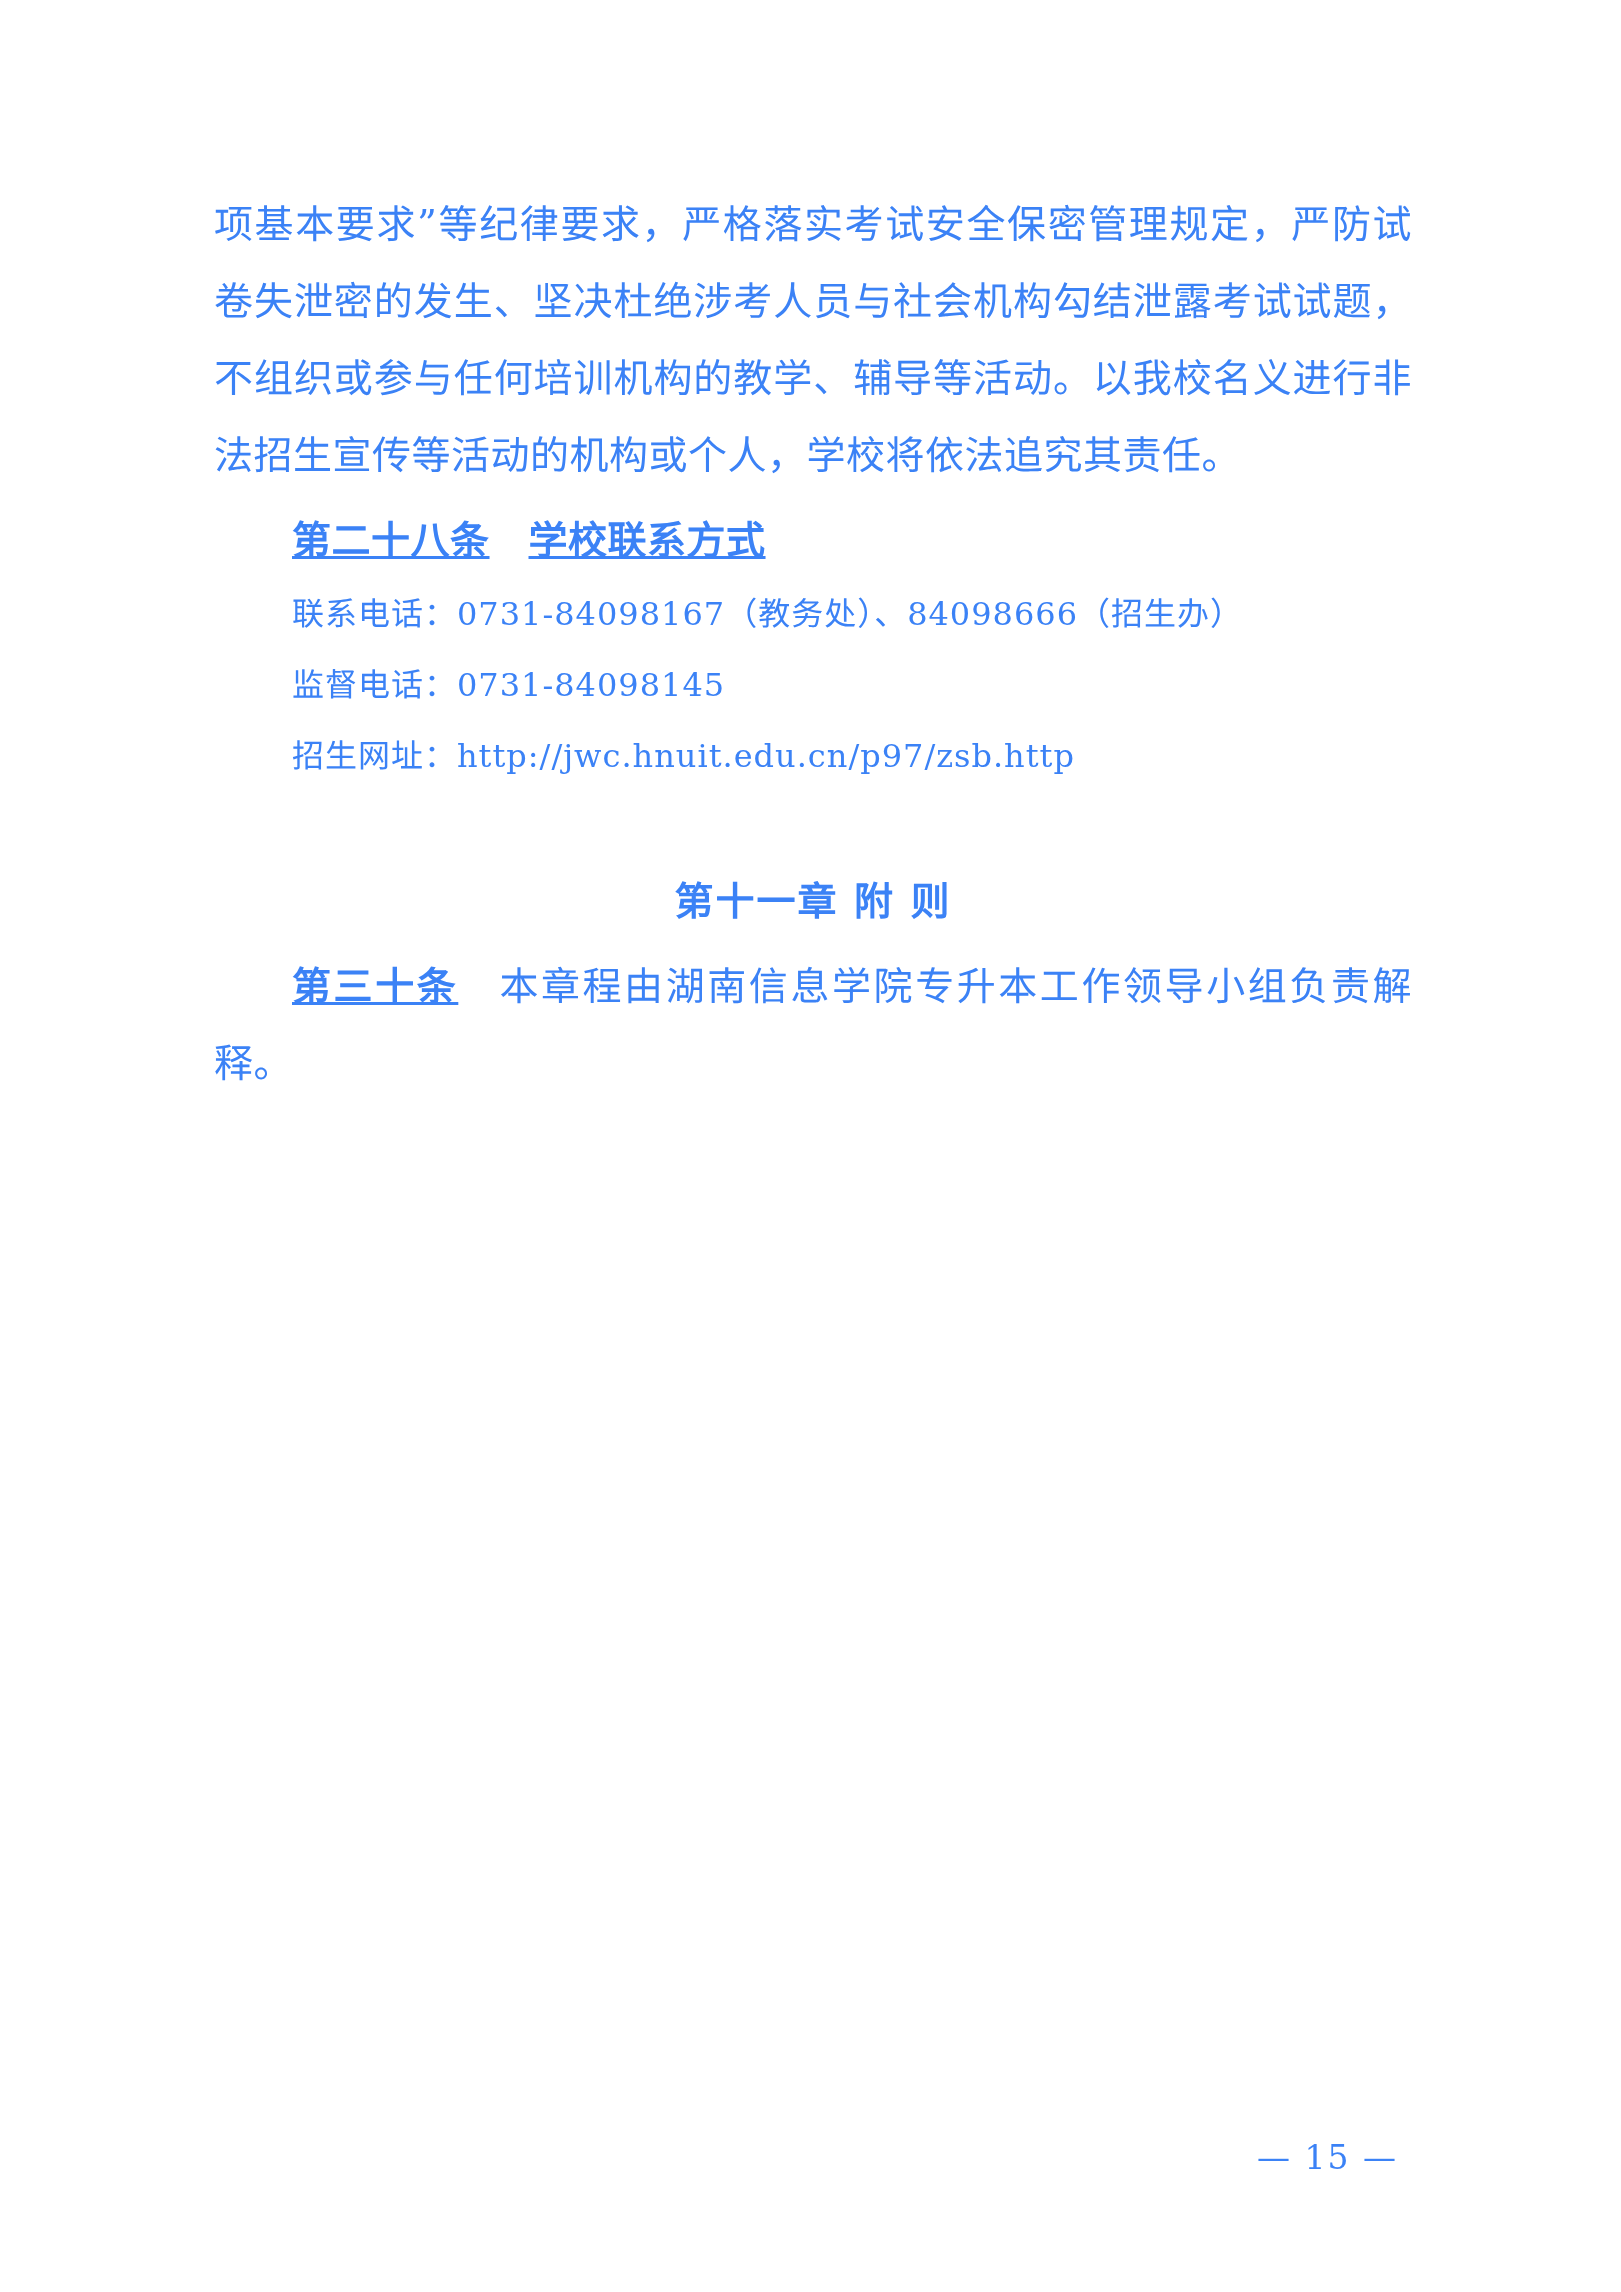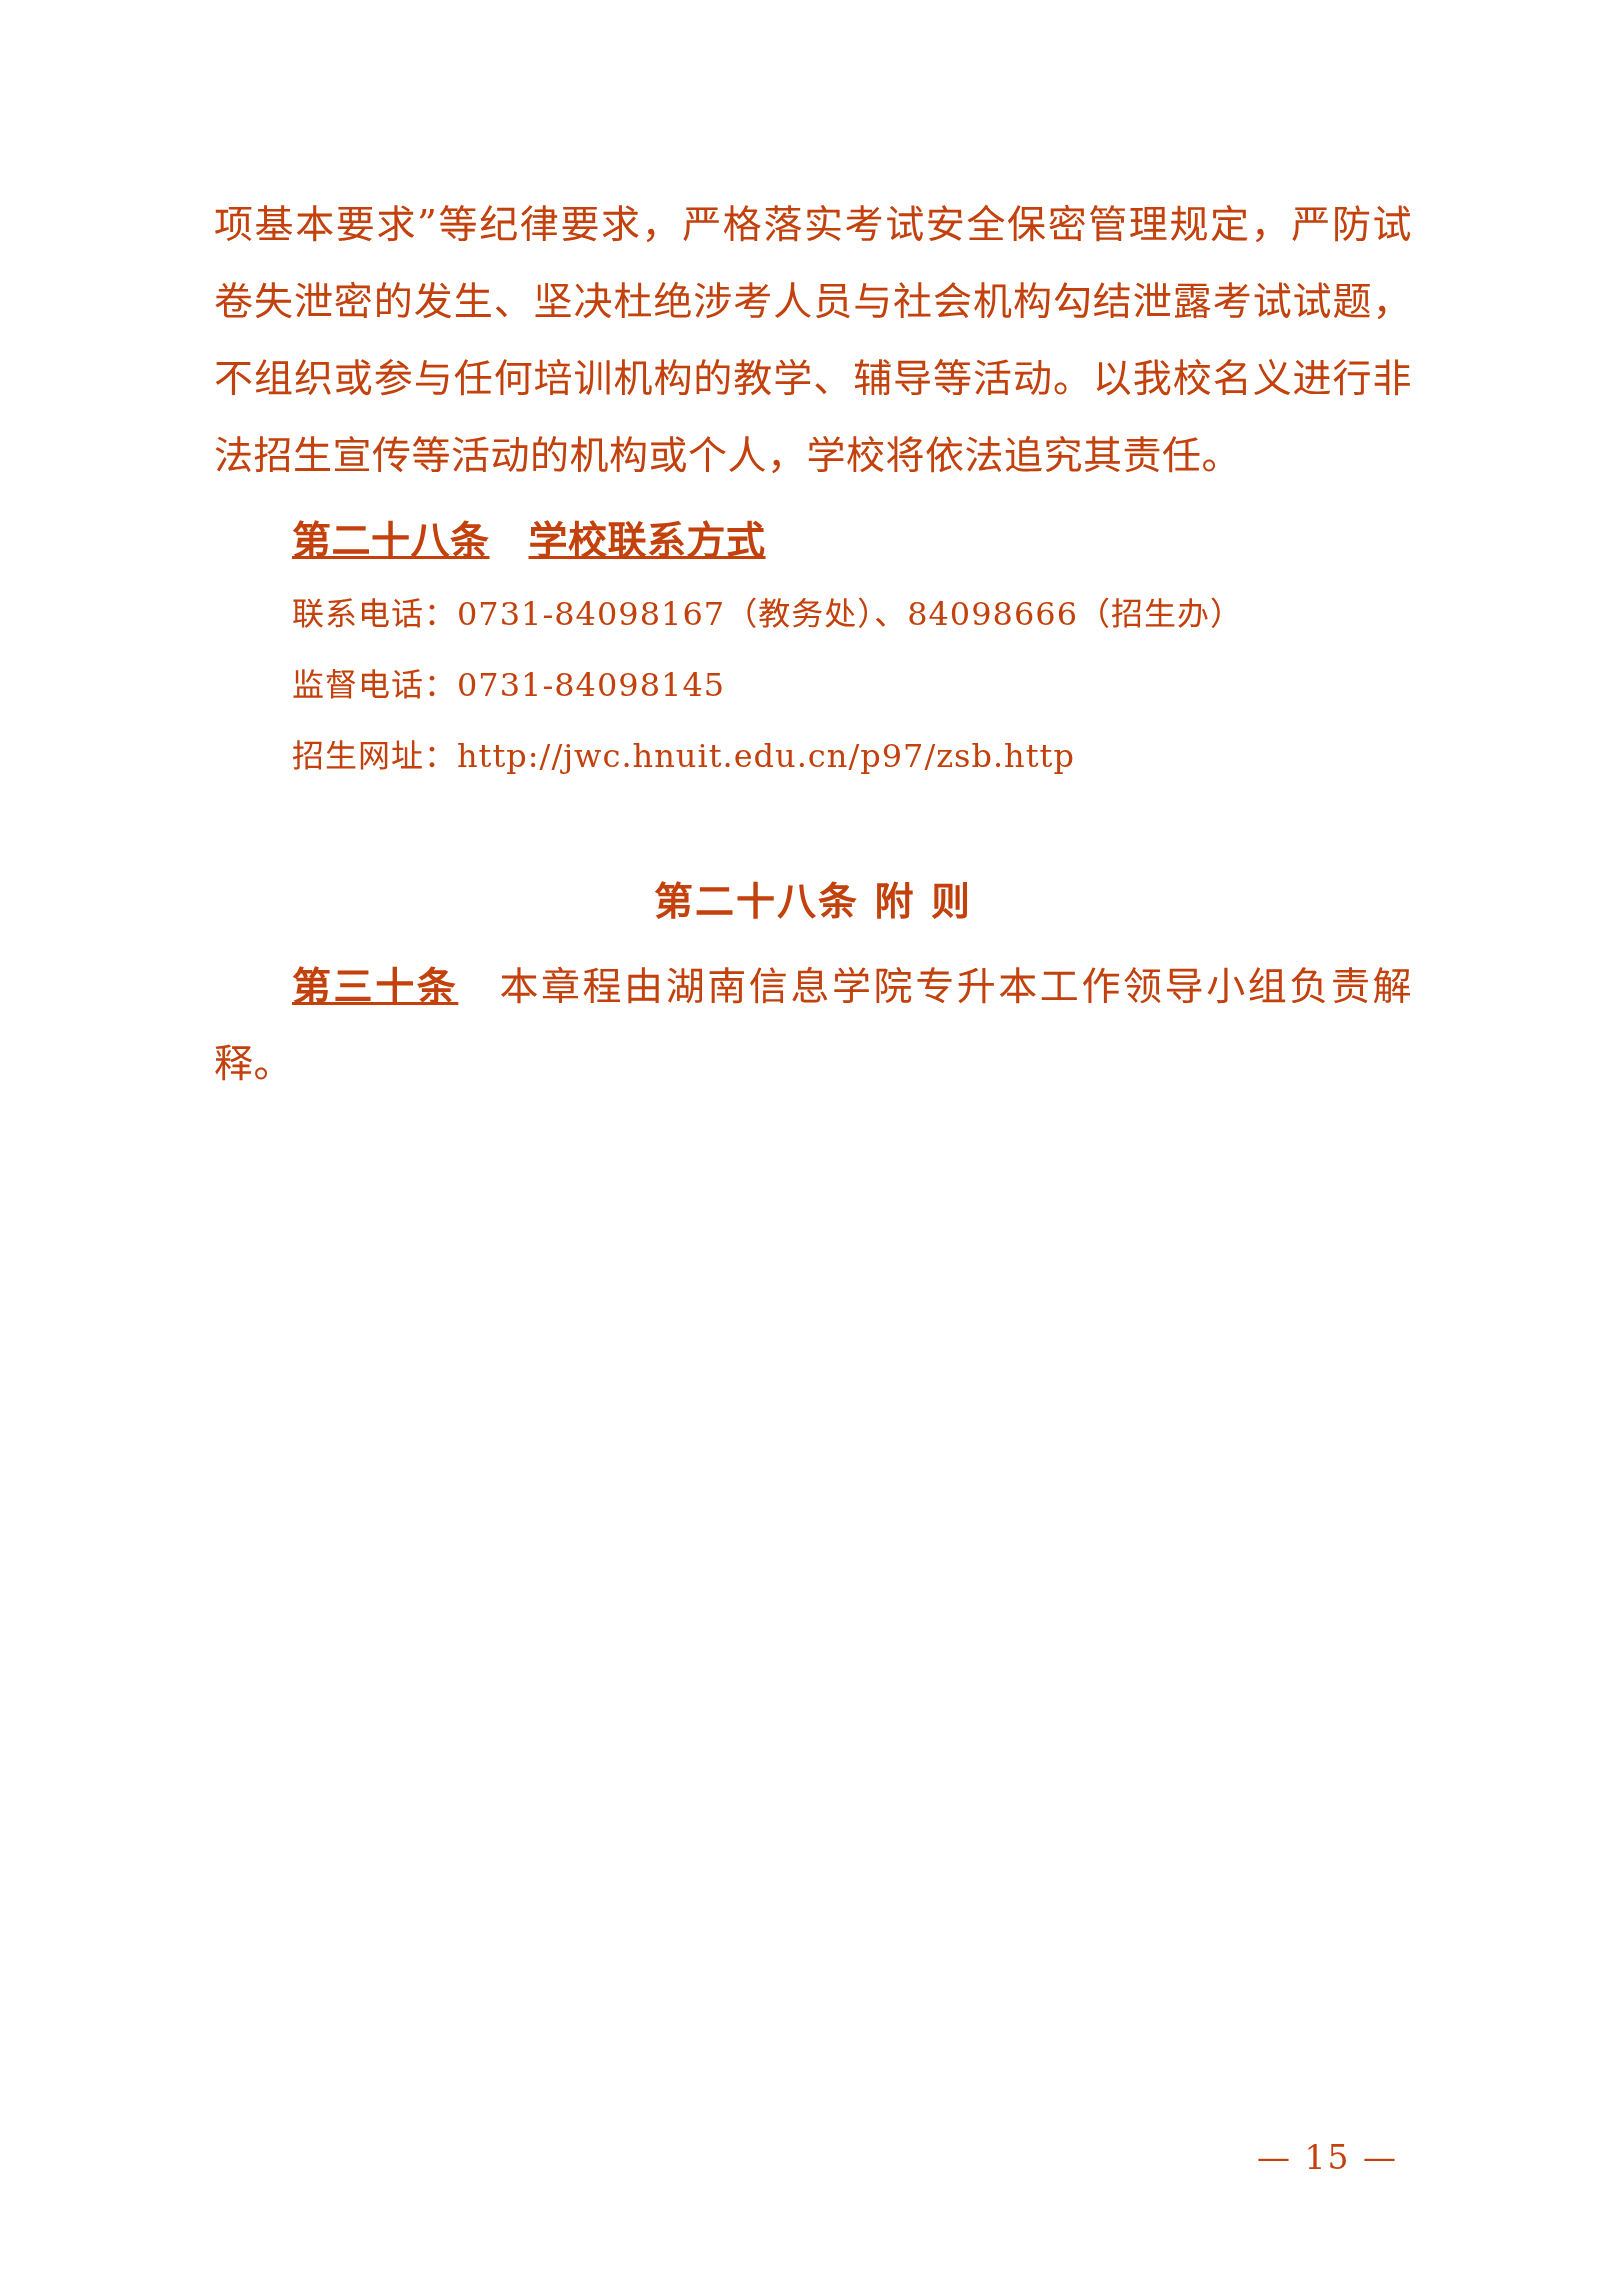--- a/index.html
+++ b/index.html
@@ -8,21 +8,21 @@
     background: #ffffff;
   }
   .page {
     position: relative;
     width: 1621px;
     height: 2293px;
     margin: 0 auto;
     background: #ffffff;
     box-sizing: border-box;
     font-family: "DejaVu Serif", "Liberation Serif", serif;
-    color: #c2410c;
+    color: #3b82f6;
     overflow: hidden;
   }
   .content {
     position: absolute;
     left: 214px;
     top: 186px;
     width: 1198px;
   }
   .para {
     font-size: 39px;
@@ -86,21 +86,21 @@
     <div class="gap-sm"></div>
 
     <p class="para indent"><span class="article-head">第二十八条</span><span style="display:inline-block;width:39px"></span><span class="article-head">学校联系方式</span></p>
 
     <p class="contact-line mono">联系电话：0731-84098167（教务处）、84098666（招生办）</p>
     <p class="contact-line mono">监督电话：0731-84098145</p>
     <p class="contact-line mono">招生网址：http://jwc.hnuit.edu.cn/p97/zsb.http</p>
 
     <div class="gap-lg"></div>
 
-    <h2 class="chapter-title">第二十八条 附 则</h2>
+    <h2 class="chapter-title">第十一章 附 则</h2>
 
     <div class="gap-sm"></div>
 
 
     <p class="para indent"><span class="article-head">第三十条</span><span style="display:inline-block;width:39px"></span><span>本章程由湖南信息学院专升本工作领导小组负责解释。</span></p>
 
   </div>
 
   <div class="footer">
     <span>— 15 —</span>

